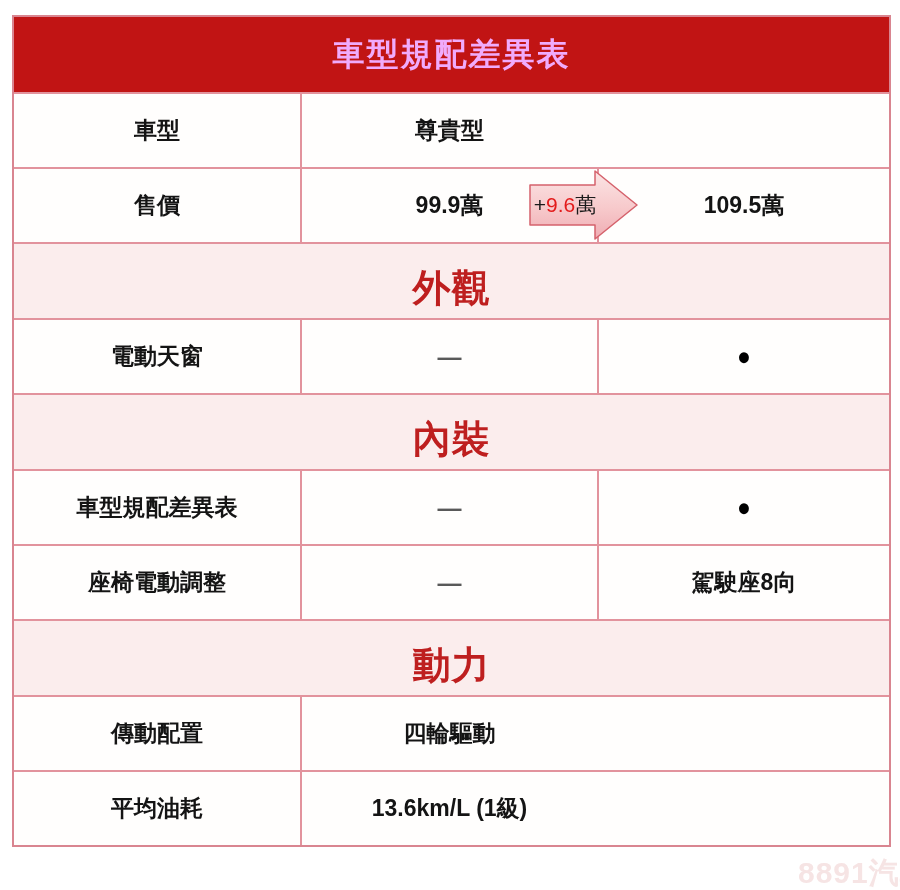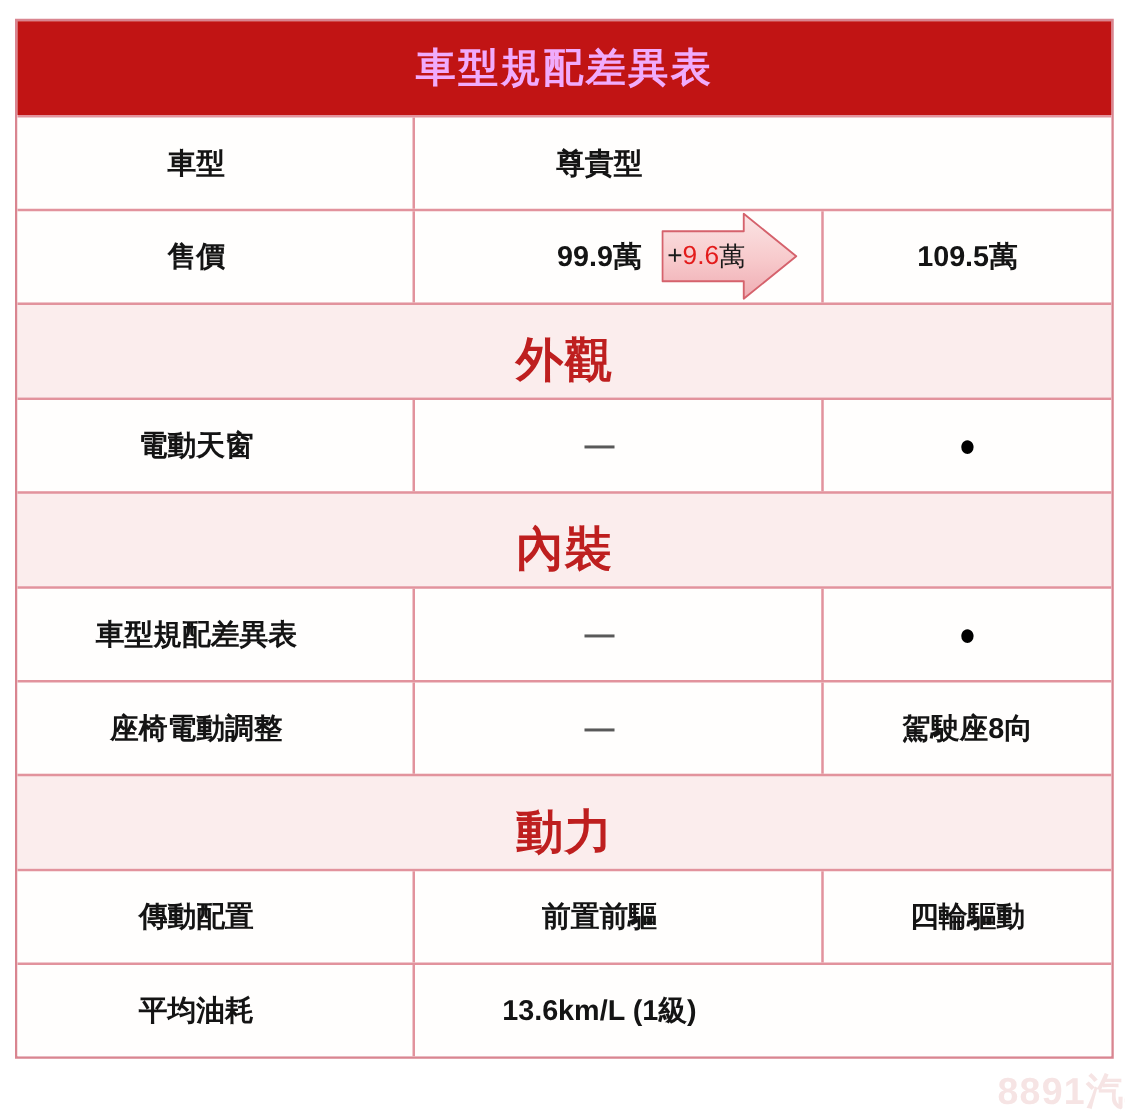--- a/index.html
+++ b/index.html
@@ -28,21 +28,21 @@
   .title-row{
     height:75px;background:var(--red);
     display:flex;align-items:center;justify-content:center;
   }
   .title-row span{
     color:#f0abfc;font-size:32px;font-weight:bold;letter-spacing:2px;
   }
 
   .grid{
     display:grid;grid-template-columns:286px 297px 1fr;
-    height:75px;background:#fffefd;gap:30px;
+    height:75px;background:#fffefd;
   }
   .cell{
     display:flex;align-items:center;justify-content:center;
     font-size:23px;color:#141414;font-weight:bold;
   }
   .cell + .cell{border-left:2px solid var(--border);}
   .cell.label{font-weight:bold;}
   .cell .dash{color:var(--dash);font-size:24px;}
   .cell .dot{font-size:23px;color:#000000;transform:scaleY(1.1);}
 
@@ -129,21 +129,20 @@
         </div>
       <div class="cell">駕駛座8向</div>
     </div>
 
     <div class="row section-row">
       <span>動力</span>
     </div>
 
     <div class="row grid">
       <div class="cell label">傳動配置</div>
-      <div class="cell">前置前驅</div>
       <div class="cell">四輪驅動</div>
     </div>
 
     <div class="row grid">
       <div class="cell label">平均油耗</div>
       <div class="cell">13.6km/L (1級)</div>
     </div>
 
   </div>
 

